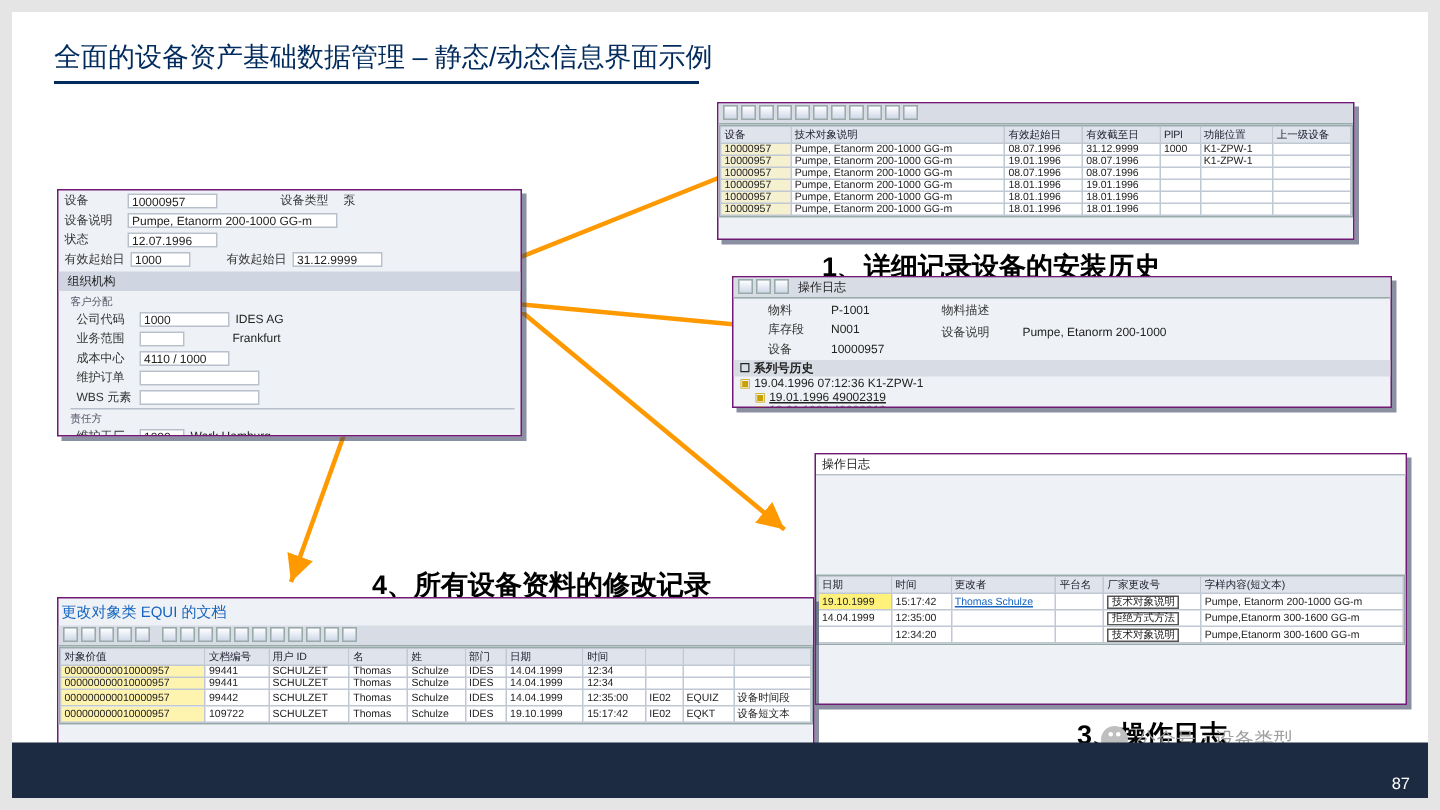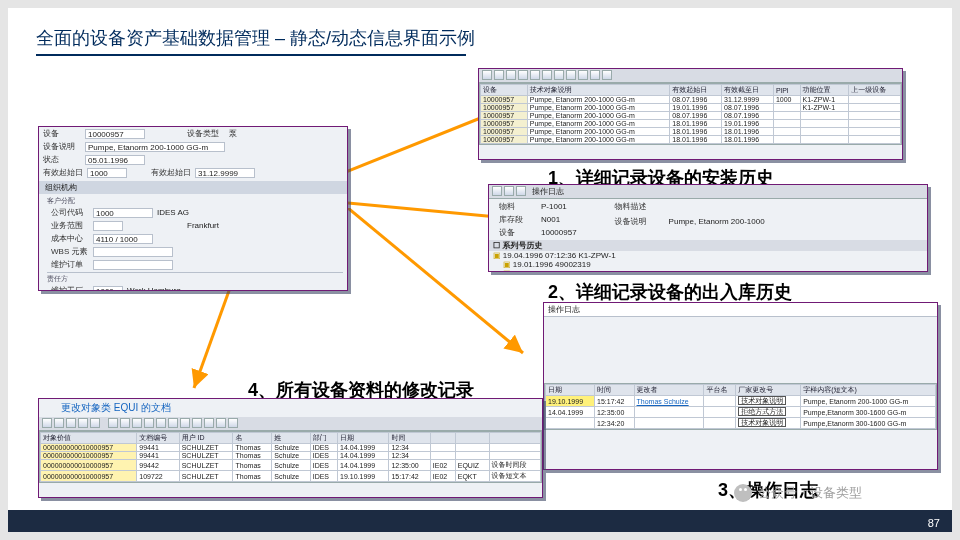--- a/index.html
+++ b/index.html
@@ -16,21 +16,21 @@
   }
   .title {
     position: absolute; top: 18px; left: 28px;
     color: #002b5c; font-size: 18px; font-weight: 400;
   }
   .title-underline {
     position: absolute; top: 46px; left: 28px;
     width: 430px; height: 2px; background: #002b5c;
   }
   .footer-bar {
-    position: absolute; bottom: 0; left: 0; right: 0; height: 22px;
+    position: absolute; bottom: 0; left: 0; right: 0; height: 37px;
     background: #1c2b42;
   }
   .page-num {
     position: absolute; right: 12px; bottom: 3px;
     color: #fff; font-size: 11px;
   }
   .watermark {
     position: absolute; right: 90px; bottom: 30px;
     color: #9e9e9e; font-size: 13px; display:flex; align-items:center; gap:6px;
   }
@@ -77,21 +77,20 @@
 
 </style>
 </head>
 <body>
 
 <div class="slide">
   <div class="title">全面的设备资产基础数据管理 – 静态/动态信息界面示例</div>
   <div class="title-underline"></div>
 
   <div class="caption" style="top:158px;left:540px">1、详细记录设备的安装历史</div>
-  <div class="caption" style="top:272px;left:540px">2、详细记录设备的出入库历史</div>
   <div class="caption" style="top:470px;left:710px">3、操作日志</div>
   <div class="caption" style="top:370px;left:240px">4、所有设备资料的修改记录</div>
 
   <svg class="arrow" style="top:95px;left:330px" width="180" height="80">
     <defs>
         <marker id="ah1" markerWidth="8" markerHeight="8" refX="6" refY="3" orient="auto">
           <path d="M0,0 L6,3 L0,6 Z" fill="#ff9900"></path>
         </marker>
       </defs>
     <line x1="0" y1="72" x2="160" y2="8" stroke="#ff9900" stroke-width="3" marker-end="url(#ah1)"></line>
@@ -112,51 +111,51 @@
         <span class="fld">10000957</span>
         <span class="lbl" style="margin-left:38px">设备类型</span>
         <span class="lbl">泵</span>
       </div>
     <div class="row">
         <span class="lbl">设备说明</span>
         <span class="fld" style="min-width:140px">Pumpe, Etanorm 200-1000 GG-m</span>
       </div>
     <div class="row">
         <span class="lbl">状态</span>
-        <span class="fld" style="min-width:60px">05.01.1996</span>
+        <span class="fld" style="min-width:60px">12.07.1996</span>
       </div>
     <div class="row">
         <span class="lbl">有效起始日</span>
         <span class="fld" style="min-width:40px">1000</span>
         <span class="lbl" style="margin-left:20px">有效起始日</span>
         <span class="fld">31.12.9999</span>
       </div>
     <div style="background:#cfd6e1;padding:1px 6px;margin:2px 0"><span>组织机构</span></div>
     <div style="padding:0 4px 0 8px">
       <div style="font-size:7px;color:#556">客户分配</div>
       <div class="row">
           <span class="lbl">公司代码</span>
           <span class="fld">1000</span>
           <span>IDES AG</span>
         </div>
       <div class="row">
           <span class="lbl">业务范围</span>
           <span class="fld" style="min-width:30px"></span>
-          <span style="margin-left:60px">Frankfurt</span>
+          <span style="margin-left:28px">Frankfurt</span>
         </div>
       <div class="row">
           <span class="lbl">成本中心</span>
           <span class="fld">4110 / 1000</span>
         </div>
       <div class="row">
+          <span class="lbl">维护订单</span>
+          <span class="fld" style="min-width:80px"></span>
+        </div>
+      <div class="row">
           <span class="lbl">WBS 元素</span>
-          <span class="fld" style="min-width:80px"></span>
-        </div>
-      <div class="row">
-          <span class="lbl">维护订单</span>
           <span class="fld" style="min-width:80px"></span>
         </div>
       <div class="section-sep"></div>
       <div style="font-size:7px;color:#556">责任方</div>
       <div class="row">
           <span class="lbl">维护工厂</span>
           <span class="fld" style="min-width:30px">1000</span>
           <span>Werk Hamburg</span>
         </div>
 
@@ -248,21 +247,21 @@
       </div>
   </div>
 
   <div id="panelB" class="panel" style="top:176px;left:480px;width:440px;height:88px">
     <div class="toolbar">
         <span class="tbicon"></span>
         <span class="tbicon"></span>
         <span class="tbicon"></span>
         <span style="margin-left:4px">操作日志</span>
       </div>
-    <div style="display:flex;gap:30px;padding:1px 6px">
+    <div style="display:flex;gap:30px;padding:1px 19px">
       <div>
         <div class="row">
             <span class="lbl">物料</span>
             <span>P-1001</span>
           </div>
         <div class="row">
             <span class="lbl">库存段</span>
             <span>N001</span>
           </div>
         <div class="row">
@@ -276,21 +275,21 @@
           </div>
         <div class="row"></div>
         <div class="row">
             <span class="lbl" style="min-width:50px">设备说明</span>
             <span>Pumpe, Etanorm 200-1000</span>
           </div>
       </div>
     </div>
     <div style="background:#d8dce4;padding:0 4px;font-weight:700"><span>☐ </span><span>系列号历史</span></div>
     <div class="tree-row"><span class="folder">▣</span> <span>19.04.1996 07:12:36  K1-ZPW-1</span></div>
-    <div class="tree-row" style="padding-left:14px"><span class="folder">▣</span> <span style="">19.01.1996 49002319</span></div>
+    <div class="tree-row" style="padding-left:14px"><span class="folder">▣</span> <span style="text-decoration:underline">19.01.1996 49002319</span></div>
     <div class="tree-row" style="padding-left:14px"><span class="folder">▣</span> <span style="text-decoration:underline">18.01.1996 49002313</span></div>
   </div>
 
   <div id="panelC" class="panel" style="top:294px;left:535px;width:395px;height:168px">
     <div style="background:#fff;border-bottom:1px solid #b8c0cc;padding:1px 4px"><span>操作日志</span></div>
     <div style="height:66px"></div>
     <div class="grid">
         <table id="tblC">
           <tbody>
             <tr>
@@ -324,21 +323,21 @@
               <td></td>
               <td><span style="border:1px solid #555;padding:0 2px">技术对象说明</span></td>
               <td>Pumpe,Etanorm 300-1600 GG-m</td>
             </tr>
           </tbody>
         </table>
       </div>
   </div>
 
   <div id="panelD" class="panel" style="top:390px;left:30px;width:505px;height:100px">
-    <div class="bluelabel" style="padding:2px 22px">更改对象类 EQUI 的文档</div>
+    <div class="bluelabel" style="padding:2px 2px">更改对象类 EQUI 的文档</div>
     <div class="toolbar">
       <span class="tbicon"></span>
         <span class="tbicon"></span>
         <span class="tbicon"></span>
         <span class="tbicon"></span>
         <span class="tbicon"></span> 
         <span style="width:4px"></span>
       <span class="tbicon"></span>
         <span class="tbicon"></span>
         <span class="tbicon"></span>

